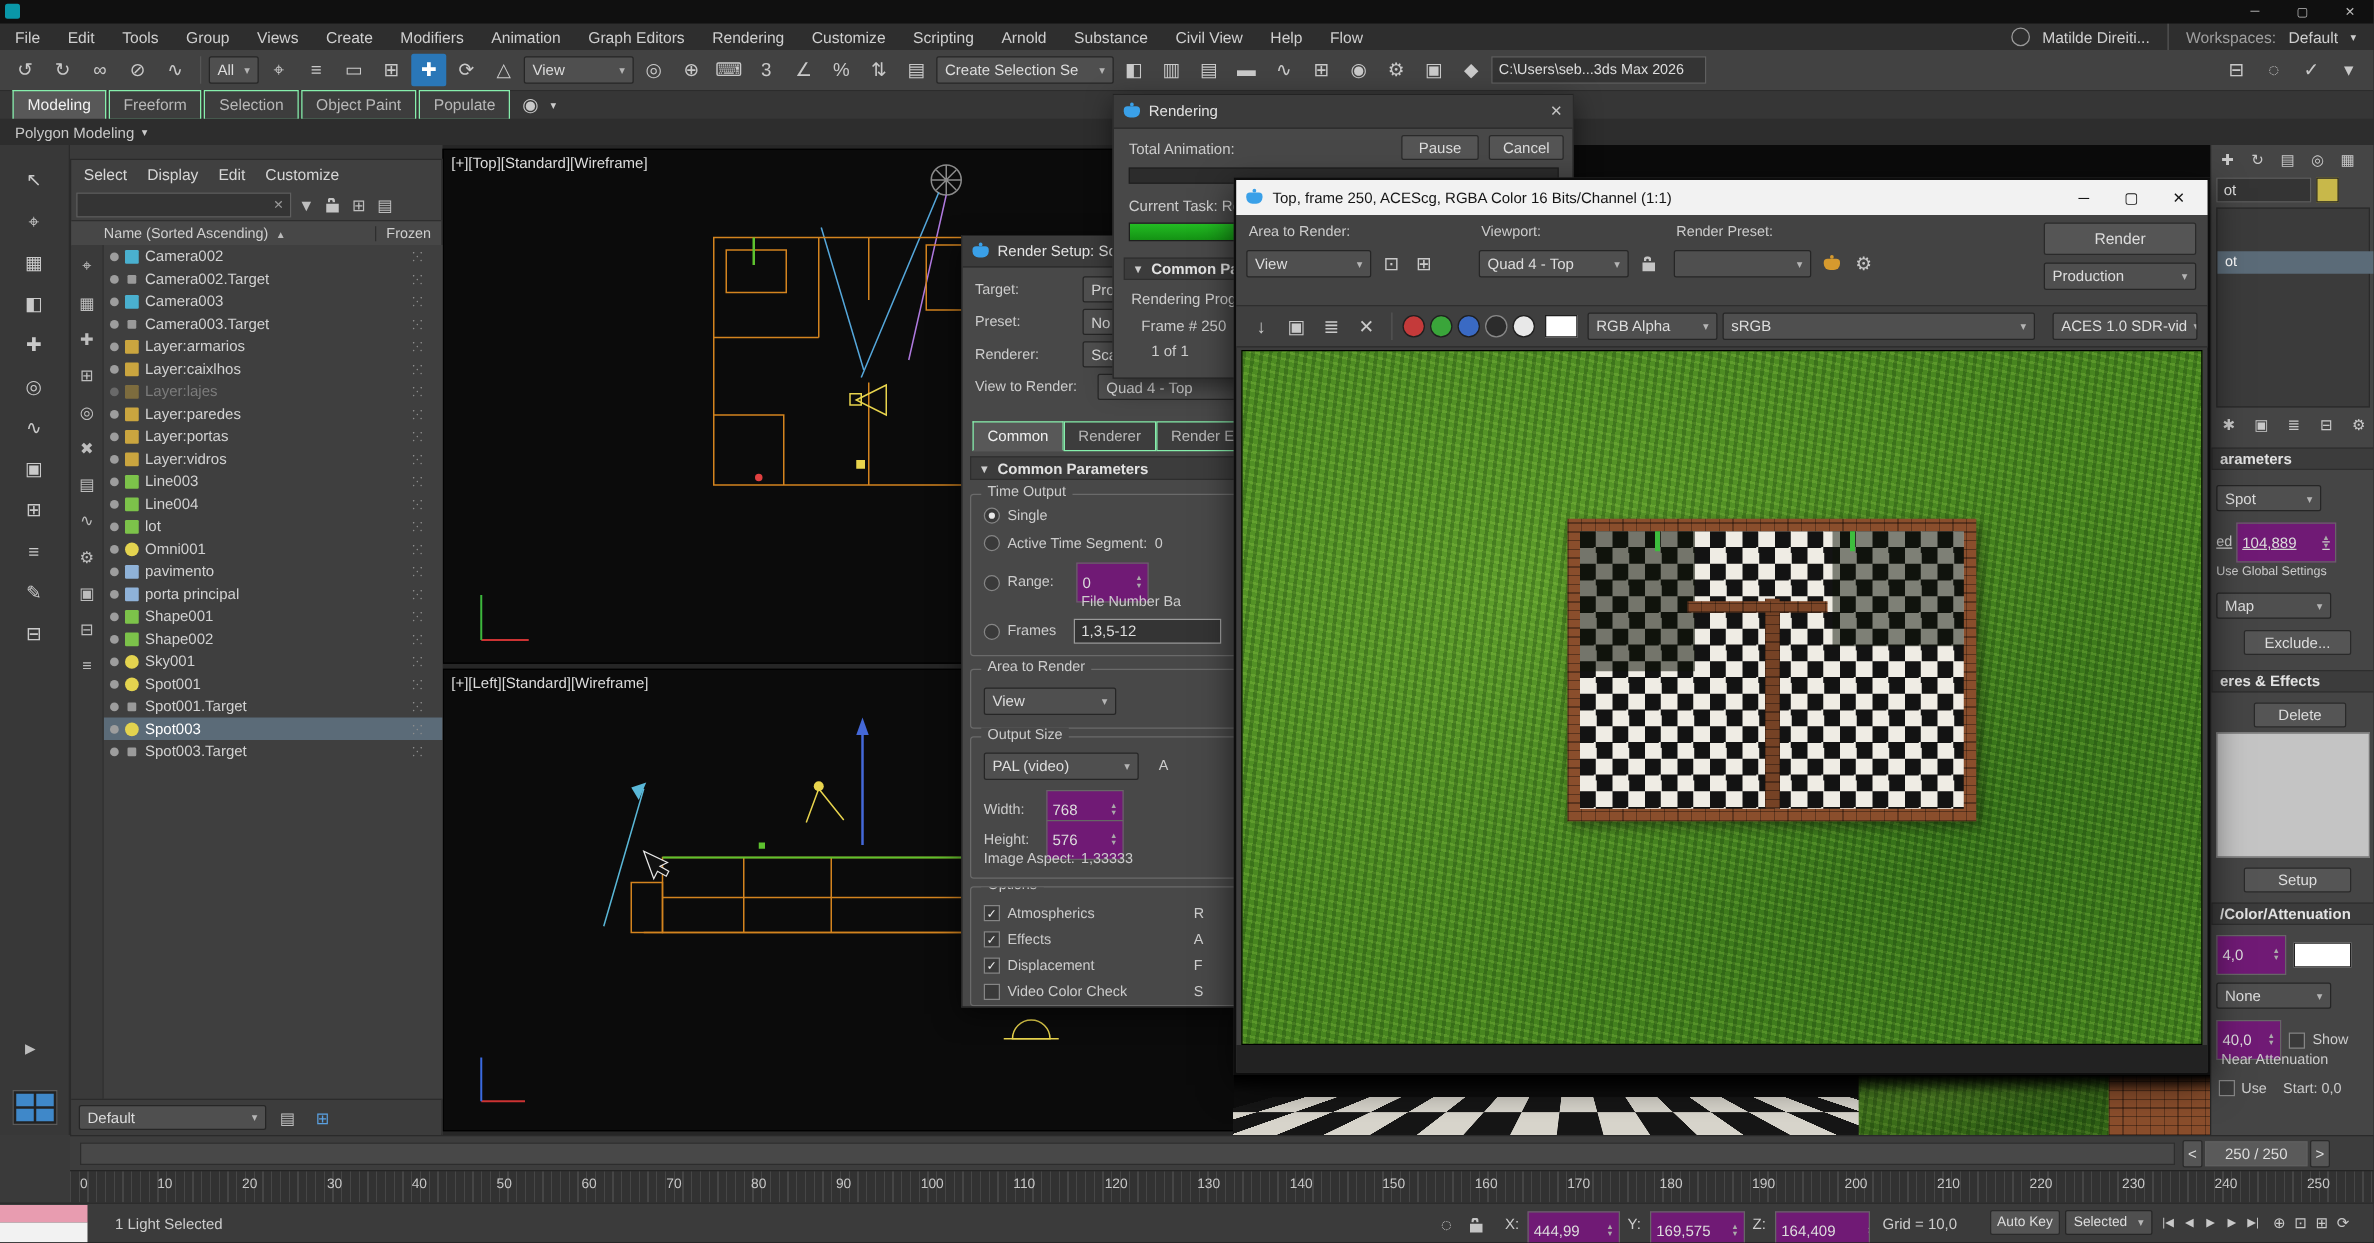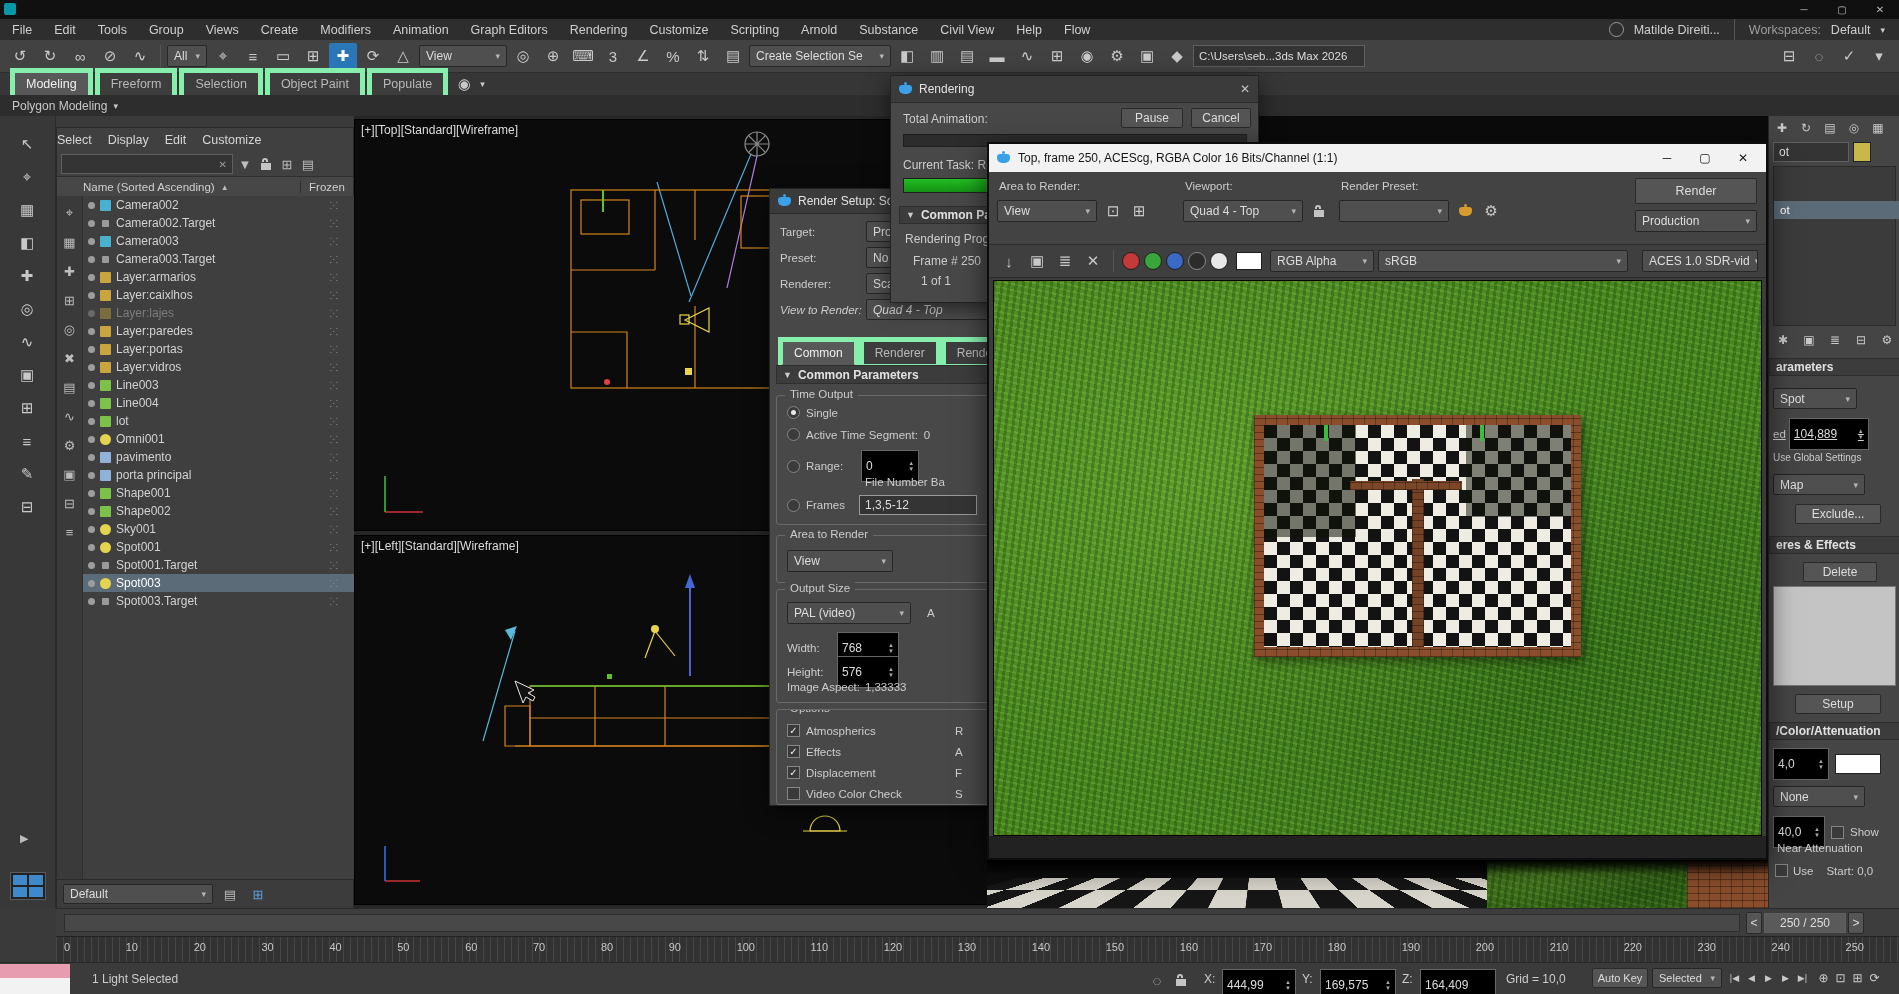--- a/index.html
+++ b/index.html
@@ -13,33 +13,33 @@
       display:flex;align-items:center;justify-content:space-between;padding:0 6px;height:22px;box-sizing:border-box;white-space:nowrap;overflow:hidden;}
   .dd .car{color:#b5b5b5;font-size:9px;margin-left:5px;flex:none;}
   .btn{background:#555555;border:1px solid #2a2a2a;border-radius:2px;color:#dddddd;font-size:12px;
        display:flex;align-items:center;justify-content:center;box-sizing:border-box;white-space:nowrap;}
   .ibx{width:28px;height:26px;flex:none;display:flex;align-items:center;justify-content:center;color:#c9c9c9;
        font-size:15px;border-radius:2px;}
   .ibx.active{background:var(--accent-blue);color:#ffffff;}
   .sep{width:1px;height:22px;background:#565656;margin:0 4px;flex:none;}
   .field{background:#343434;border:1px solid #5f5f5f;color:#dddddd;font-size:12px;display:flex;align-items:center;
          padding:0 5px;box-sizing:border-box;white-space:nowrap;overflow:hidden;}
-  .spin{background:#000000;border:1px solid #666666;color:#dddddd;font-size:12px;display:flex;align-items:center;
+  .spin{background:#701a75;border:1px solid #666666;color:#dddddd;font-size:12px;display:flex;align-items:center;
         padding:10px 4px;height:32px;box-sizing:border-box;white-space:nowrap;overflow:hidden;}
   .ud{display:flex;flex-direction:column;justify-content:center;margin-left:auto;font-size:6px;line-height:6px;color:#aaaaaa;flex:none;}
   .grp{position:absolute;border:1px solid #6a6a6a;border-radius:3px;}
   .grp>.gt{position:absolute;top:-8px;left:8px;background:#484848;padding:0 5px;font-size:11.5px;color:#cccccc;white-space:nowrap;}
   .rollout{background:#3c3c3c;border:1px solid #2e2e2e;color:#e2e2e2;font-size:12px;font-weight:bold;
            display:flex;align-items:center;gap:6px;padding:0 6px;white-space:nowrap;overflow:hidden;}
   .chk{width:13px;height:13px;flex:none;background:#3a3a3a;border:1px solid #858585;display:inline-flex;
        align-items:center;justify-content:center;font-size:10px;color:#efefef;box-sizing:border-box;}
   .rad{width:13px;height:13px;flex:none;border-radius:50%;background:#3a3a3a;border:1px solid #858585;
        display:inline-flex;align-items:center;justify-content:center;box-sizing:border-box;}
   .rad.on::after{content:'';width:5px;height:5px;border-radius:50%;background:#e8e8e8;}
-  .tab{height:22px;line-height:22px;padding:0 11px;background:#3d3d3d;border:5px solid #86efac;color:#b8b8b8;white-space:nowrap;}
+  .tab{height:22px;line-height:22px;padding:0 11px;background:#3d3d3d;border:1px solid #86efac;color:#b8b8b8;white-space:nowrap;}
   .tab.active{background:#585858;color:#f0f0f0;border-bottom-color:#585858;}
   .teapot{width:13px;height:9px;background:#3aa0e8;border-radius:3px 3px 5px 5px;position:relative;flex:none;}
   .teapot::after{content:'';position:absolute;top:-3px;left:5px;width:3px;height:3px;background:#3aa0e8;border-radius:50%;}
   .teapot.amber{background:#d69a2e;}
   .teapot.amber::after{background:#d69a2e;}
   .padlock{width:10px;height:7px;background:#c4c4c4;position:relative;flex:none;margin-top:5px;}
   .padlock::before{content:'';position:absolute;top:-5px;left:1px;width:6px;height:4px;border:2px solid #c4c4c4;
                    border-bottom:none;border-radius:4px 4px 0 0;box-sizing:border-box;}
   .winbtn{width:38px;height:100%;display:flex;align-items:center;justify-content:center;color:#bbbbbb;font-size:10px;}
   
@@ -270,21 +270,21 @@
   </div>
 
   <div class="abs" style="left:987px;top:860px;width:781px;height:48px;background:#0d0d0d;overflow:hidden;">
     <div class="abs" style="left:0;top:-12px;width:540px;height:72px;background:repeating-conic-gradient(#d8d5cc 0% 25%, #161616 0% 50%);background-size:58px 58px;transform:perspective(120px) rotateX(48deg) scale(1.45);transform-origin:50% 100%;"></div>
     <div class="abs grass" style="left:500px;top:0;width:210px;height:48px;filter:brightness(.8);"></div>
     <div class="abs brick" style="left:700px;top:0;width:81px;height:48px;"></div>
     <div class="abs" style="left:0;top:0;width:781px;height:14px;background:linear-gradient(#000,rgba(0,0,0,0));"></div>
   </div>
 
   <div class="abs" style="left:56px;top:127px;width:298px;height:781px;background:#404040;border:1px solid #2a2a2a;">
-    <div class="flex" style="height:24px;gap:16px;font-size:12.5px;color:#d6d6d6;">
+    <div class="flex" style="height:24px;padding-left:10px;gap:16px;font-size:12.5px;color:#d6d6d6;">
 
     <span>Select</span>
         <span>Display</span>
         <span>Edit</span>
         <span>Customize</span>
       </div>
     <div class="flex" style="height:24px;padding:0 4px;gap:3px;">
       <div class="field" style="width:172px;height:20px;justify-content:flex-end;">
         <span style="color:#999;font-size:10px;">✕</span>
       </div>
@@ -515,21 +515,21 @@
         </div>
 
         <div class="flex" style="gap:4px;">
           <span class="lbl sm" style="width:82px;flex:none;">Renderer:</span>
           <div class="dd" style="flex:1;height:21px;">
             <span>Scan</span>
             <span class="car">▾</span>
           </div>
         </div>
 
-        <div class="flex" style="gap:4px;font-style:italic;">
+        <div class="flex" style="gap:16px;">
           <span class="lbl sm" style="width:82px;flex:none;">View to Render:</span>
           <div class="dd" style="flex:1;height:21px;">
             <span>Quad 4 - Top</span>
             <span class="car">▾</span>
           </div>
         </div>
       </div>
     <div class="abs flex" style="left:8px;top:148px;">
 
     <span class="tab active">Common</span>

